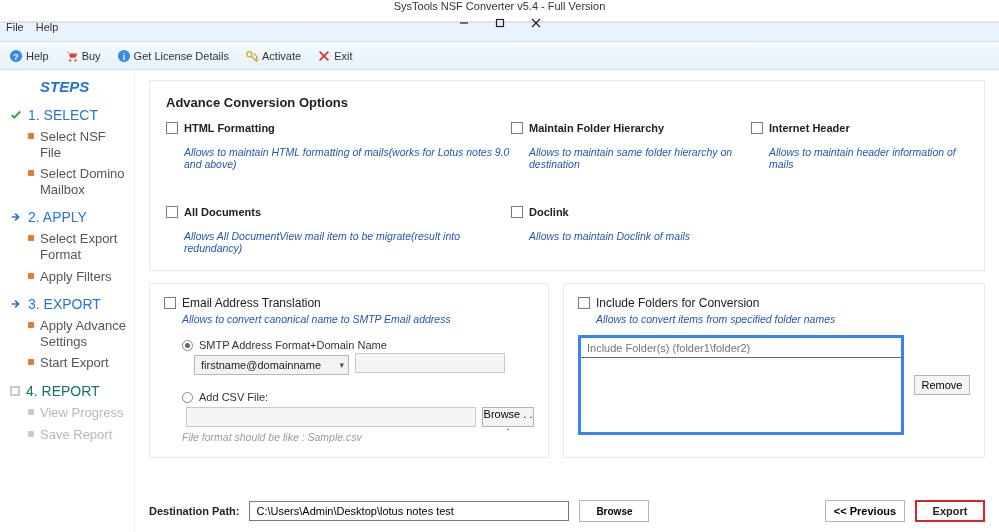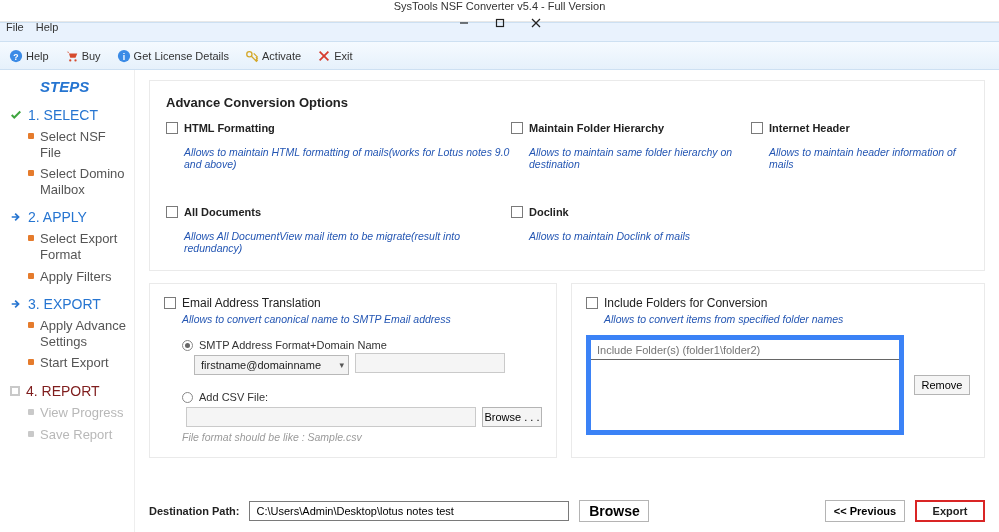--- a/index.html
+++ b/index.html
@@ -25,21 +25,21 @@
 
 .mainrow { display: flex; height: calc(100% - 70px); }
 
 
 .sidebar { width: 135px; padding: 8px 6px 8px 10px; border-right: 1px solid #eee; }
 .sidebar .steps-title { color: #2675d1; font-weight: 700; font-style: italic; font-size: 15px; margin-left: 30px; margin-bottom: 4px; }
 .sidebar .step-head { display: flex; align-items: center; gap: 6px; margin-top: 12px; margin-bottom: 4px; }
 .sidebar .step-head .num { font-size: 14px; font-weight: 400; }
 .sidebar .active .num { color: #2675d1; }
 .sidebar .done .num { color: #2675d1; }
-.sidebar .inactive .num { color: #7f1d1d; }
+.sidebar .inactive .num { color: #0f766e; }
 .sidebar .bullet-row { display: flex; align-items: flex-start; gap: 6px; margin: 6px 0 6px 18px; font-size: 13px; line-height: 1.2; }
 .sidebar .bullet { width: 6px; height: 6px; margin-top: 4px; background: #e57b2c; border-radius: 1px; flex-shrink: 0; }
 .sidebar .bullet.grey { background: #c9c9c9; }
 .sidebar .bullet-row .txt { color: #555; }
 .sidebar .inactive .bullet-row .txt { color: #b8b8b8; }
 .check { width: 12px; height: 12px; }
 .arrow { width: 12px; height: 12px; }
 .square { width: 10px; height: 10px; border: 2px solid #c9c9c9; }
 
 
@@ -60,34 +60,34 @@
 .subpanel .desc { color: #2456b3; font-style: italic; font-size: 10.5px; margin-top: 3px; margin-left: 18px; }
 
 .radio-row { display: flex; align-items: center; gap: 6px; margin-top: 14px; margin-left: 18px; font-size: 11px; color: #333; }
 .radio { width: 11px; height: 11px; border: 1px solid #888; border-radius: 50%; display:flex; align-items:center; justify-content:center; cursor:pointer; }
 .radio.sel::after { content:''; width:5px; height:5px; background:#666; border-radius:50%; }
 .select { display:inline-flex; align-items:center; justify-content: space-between; width: 155px; height: 20px; border:1px solid #b8b8b8; background:#f3f3f3; padding:0 4px 0 6px; margin-left: 30px; margin-top: 4px; font-size:11px; cursor:pointer; }
 .select .caret { font-size: 9px; color:#555; }
 .tinput { display:inline-block; width: 150px; height: 20px; border:1px solid #cacaca; background:#f5f5f5; margin-left: 6px; }
 .csv-input { width: 290px; height: 20px; border:1px solid #cacaca; background:#f5f5f5; margin-left: 4px; }
 .csv-row { display:flex; align-items:center; gap:6px; margin-left: 18px; margin-top: 4px; }
-.browse-btn { width: 60px; height: 20px; border:1px solid #b4b4b4; background:#f5f5f5; font-size:11px; cursor:pointer; }
+.browse-btn { width: 52px; height: 20px; border:1px solid #b4b4b4; background:#f5f5f5; font-size:11px; cursor:pointer; }
 .hint { color:#9a9a9a; font-style: italic; font-size: 10.5px; margin-left: 18px; margin-top: 4px; }
 
-.include-box { border:5px solid #3b82f6; height: 100px; margin-top: 10px; position:relative; }
+.include-box { border:3px solid #3b82f6; height: 100px; margin-top: 10px; position:relative; }
 .include-box input { width:100%; height: 20px; border:none; border-bottom:1px solid #666; padding:0 6px; font-size:11px; outline:none; }
 .remove-btn { width: 56px; height: 20px; border:1px solid #b4b4b4; background:#f5f5f5; font-size:11px; cursor:pointer; }
 .include-wrap { display:flex; align-items:flex-start; gap:10px; }
 .include-wrap .include-box { flex:1; }
 .remove-wrap { display:flex; align-items:center; height: 100px; margin-top:10px; }
 
 .footer { position:absolute; left:14px; right:14px; bottom:10px; display:flex; align-items:center; gap:10px; }
 .footer .label { font-weight:700; font-size:11px; }
 .footer .path-input { flex:0 0 320px; height:20px; border:1px solid #7a7a7a; padding:0 6px; font-size:11px; }
-.footer .browse2 { width: 70px; height:22px; border:1px solid #b4b4b4; background:#fff; font-size:14px; font-weight:700; cursor:pointer; }
+.footer .browse2 { width: 70px; height:22px; border:1px solid #b4b4b4; background:#fff; font-size:10px; font-weight:700; cursor:pointer; }
 .footer .spacer { flex:1; }
 .footer .prev-btn { width: 80px; height:22px; border:1px solid #b4b4b4; background:#fff; font-size:11px; font-weight:700; cursor:pointer; }
 .footer .export-btn { width: 70px; height:22px; border:2px solid #d92525; background:#fff; font-size:11px; font-weight:700; cursor:pointer; color:#222; }
 </style>
 </head>
 <body>
 
 <div class="titlebar">
   <svg class="appicon" viewBox="0 0 24 24">
       <path fill="#2e7dd6" d="M12 2l8 4v6c0 5-3.4 9-8 10-4.6-1-8-5-8-10V6l8-4z"></path>

